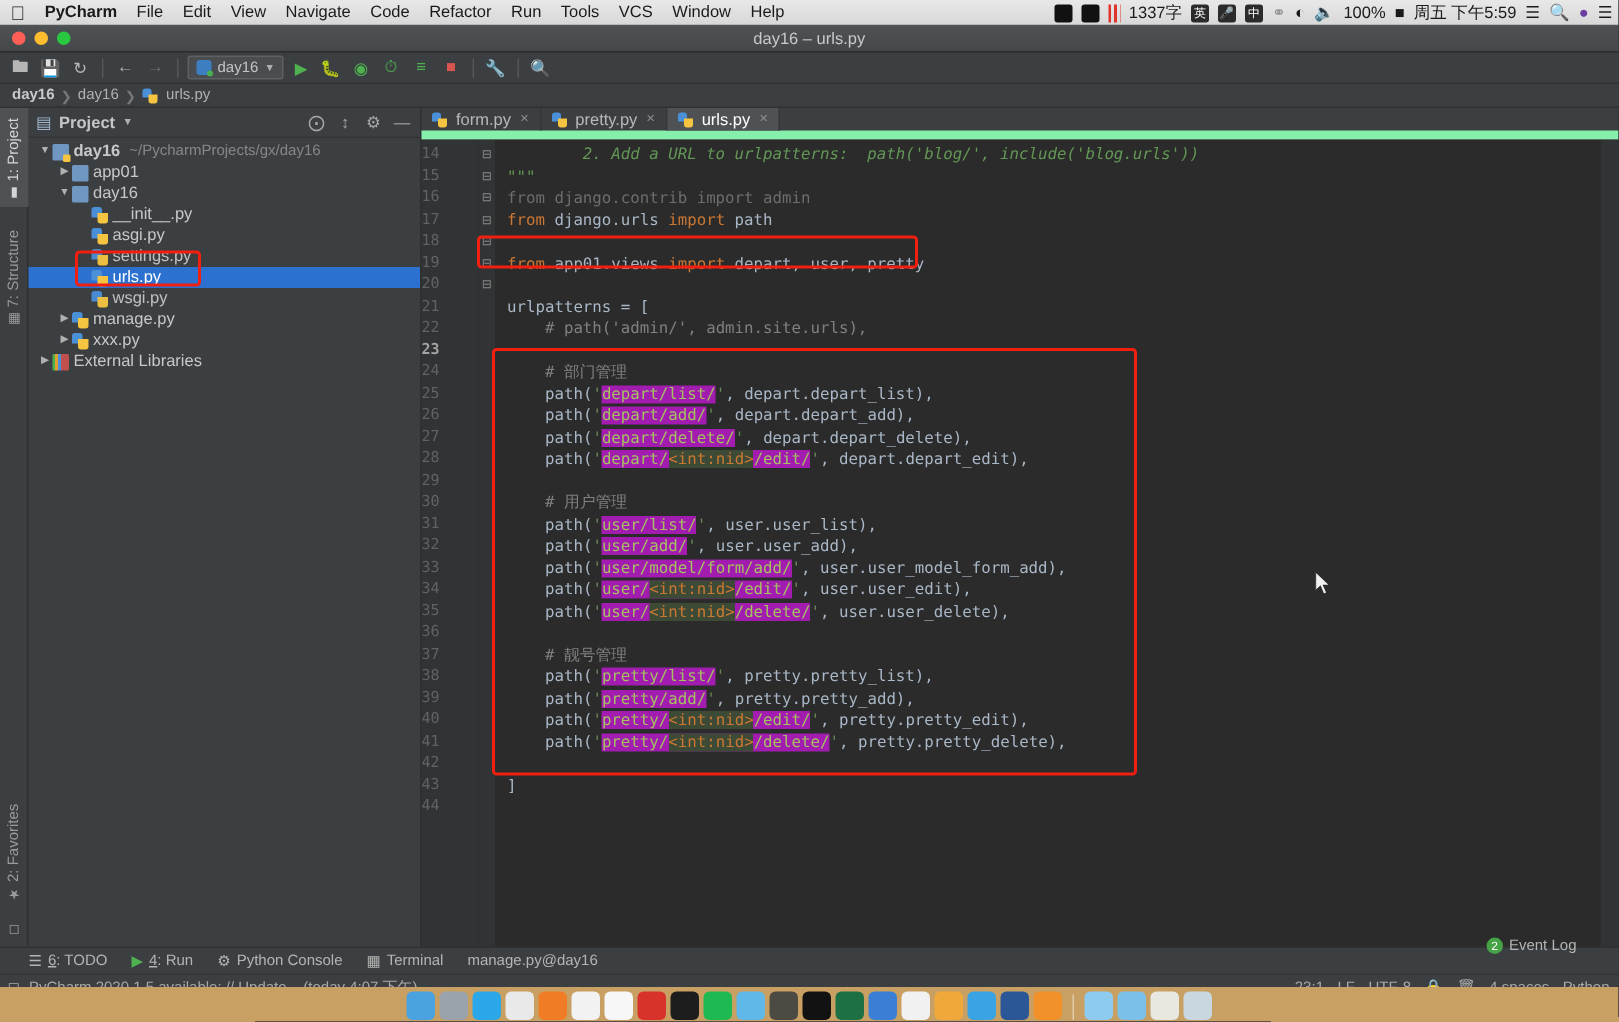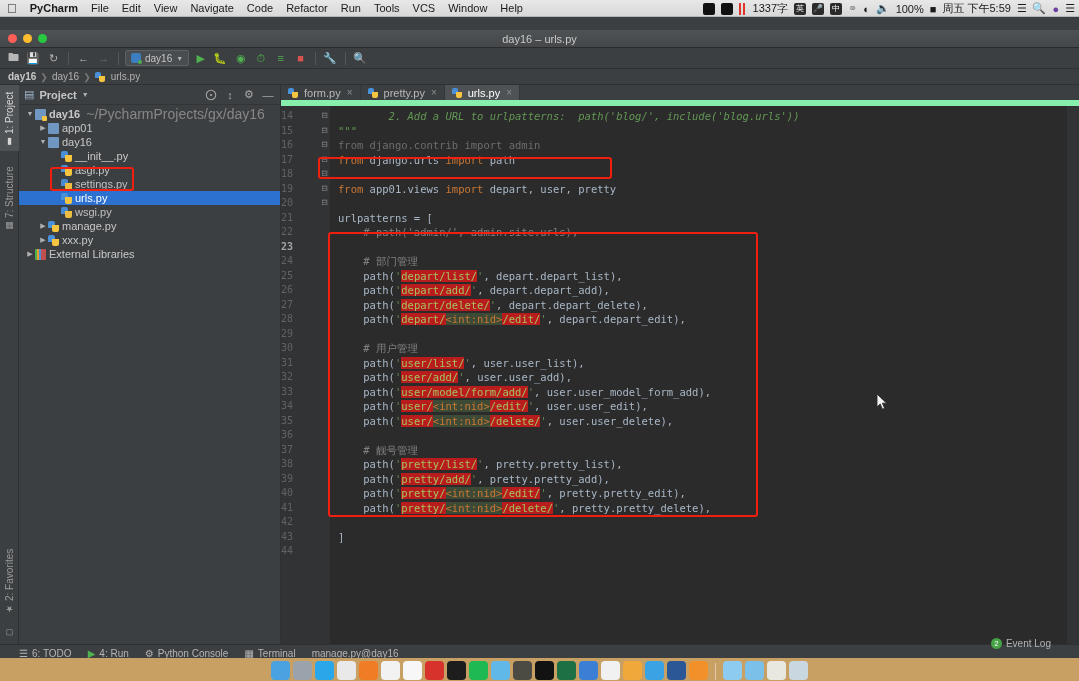--- a/index.html
+++ b/index.html
@@ -27,21 +27,21 @@
   .macbar .mi.bold { font-weight:bold; }
   .macbar .right { position:absolute; right:4px; top:0; height:17px; display:flex; align-items:center; gap:6px; }
   .macbar .right .ic { display:inline-flex; align-items:center; justify-content:center; font-size:11px; }
   .tray-sq { width:12px;height:12px;border-radius:2px;background:#2b2b2b;color:#fff;
              display:inline-flex;align-items:center;justify-content:center;font-size:8px; }
   .tray-dark { width:12px;height:12px;border-radius:2px;background:#111;display:inline-block; }
   .tray-red { width:8px;height:12px;display:inline-block;
     background:repeating-linear-gradient(90deg,#e0342b 0 2px,transparent 2px 4px); }
 
   
-  .win { position:absolute; top:30px; left:0; width:1079px; height:641px; background:#3c3f41; }
+  .win { position:absolute; top:17px; left:0; width:1079px; height:641px; background:#3c3f41; }
 
   .titlebar {
     height:18px; background:linear-gradient(#4e5254,#45484a);
     border-bottom:1px solid #2b2b2b;
     display:flex; align-items:center; position:relative;
   }
   .lights { display:flex; gap:6px; padding-left:8px; }
   .light { width:9px;height:9px;border-radius:50%; }
   .l-red{background:#ff5f57;} .l-yel{background:#febc2e;} .l-grn{background:#28c840;}
   .wintitle { position:absolute; left:0; right:0; text-align:center; color:#c9c9c9; font-size:11px; }
@@ -100,21 +100,21 @@
   .ic-folder { background:#6f97c2; border-radius:1px; }
   .ic-folder.mod:after{content:"";position:absolute;right:-1px;bottom:-1px;width:5px;height:5px;background:#f5c542;border-radius:1px;}
   .ic-py:before{content:"";position:absolute;left:0;top:0;width:7px;height:7px;background:#4a90d9;border-radius:2px 2px 0 0;}
   .ic-py:after{content:"";position:absolute;right:0;bottom:0;width:7px;height:7px;background:#f5c542;border-radius:0 0 2px 2px;}
   .ic-lib{background:linear-gradient(90deg,#4caf50 0 2px,#e0a030 2px 4px,#4a90d9 4px 6px,#c0504d 6px 8px);border-radius:1px;}
   .ic-scratch{background:#8fa6bd;border-radius:1px;}
   .ic-scratch:after{content:"";position:absolute;right:-1px;bottom:-1px;width:6px;height:6px;background:#3cb0d6;border-radius:50%;}
   .tlabel { color:#c8c8c8; }
   .trow.sel .tlabel { color:#ffffff; }
   .tlabel.b { font-weight:bold; }
-  .tpath { color:#878787; margin-left:6px; font-size:14px; }
+  .tpath { color:#878787; margin-left:6px; font-size:10px; }
   .dim { opacity:.95; }
 
   
   .editor { flex:1; display:flex; flex-direction:column; background:#2b2b2b; position:relative; }
   .tabs { height:21px; background:#3c3f41; display:flex; align-items:stretch; border-bottom:6px solid #86efac;}
   .tab { display:flex;align-items:center;gap:4px;padding:0 7px;font-size:11px;color:#b8b8b8;
          border-right:1px solid #343739; }
   .tab.active { background:#4e5254; color:#ffffff; }
   .tab .x { color:#8d8d8d; font-size:10px; margin-left:2px; }
 
@@ -125,21 +125,21 @@
   .gutter div.cur { color:#a4a3a3; font-weight:bold; }
   .foldcol { width:11px; background:#313335; padding-top:3px; color:#8a8a8a;
              font-size:8px; line-height:14.5px; text-align:center; }
   .codewrap { flex:1; position:relative; background:#2b2b2b; overflow:hidden; }
   pre.code {
     font-family:"DejaVu Sans Mono", monospace;
     font-size:10.5px; line-height:14.5px;
     padding:3px 0 0 8px; color:#a9b7c6; white-space:pre;
   }
   .k  { color:#cc7832; }            
-  .urlh { background:#b91c1c; color:#a5c261; }
+  .urlh { background:#a21caf; color:#a5c261; }
   .urlp { background:#3c4a36; color:#cc7832; }
   .q  { color:#6a8759; }
   .c  { color:#808080; }            
   .cg { color:#629755; font-style:italic; } 
   .dimtext { color:#6d6d6d; }
   .n  { color:#a9b7c6; }
 
   .rightgut { width:12px; background:#313335; }
 
   

